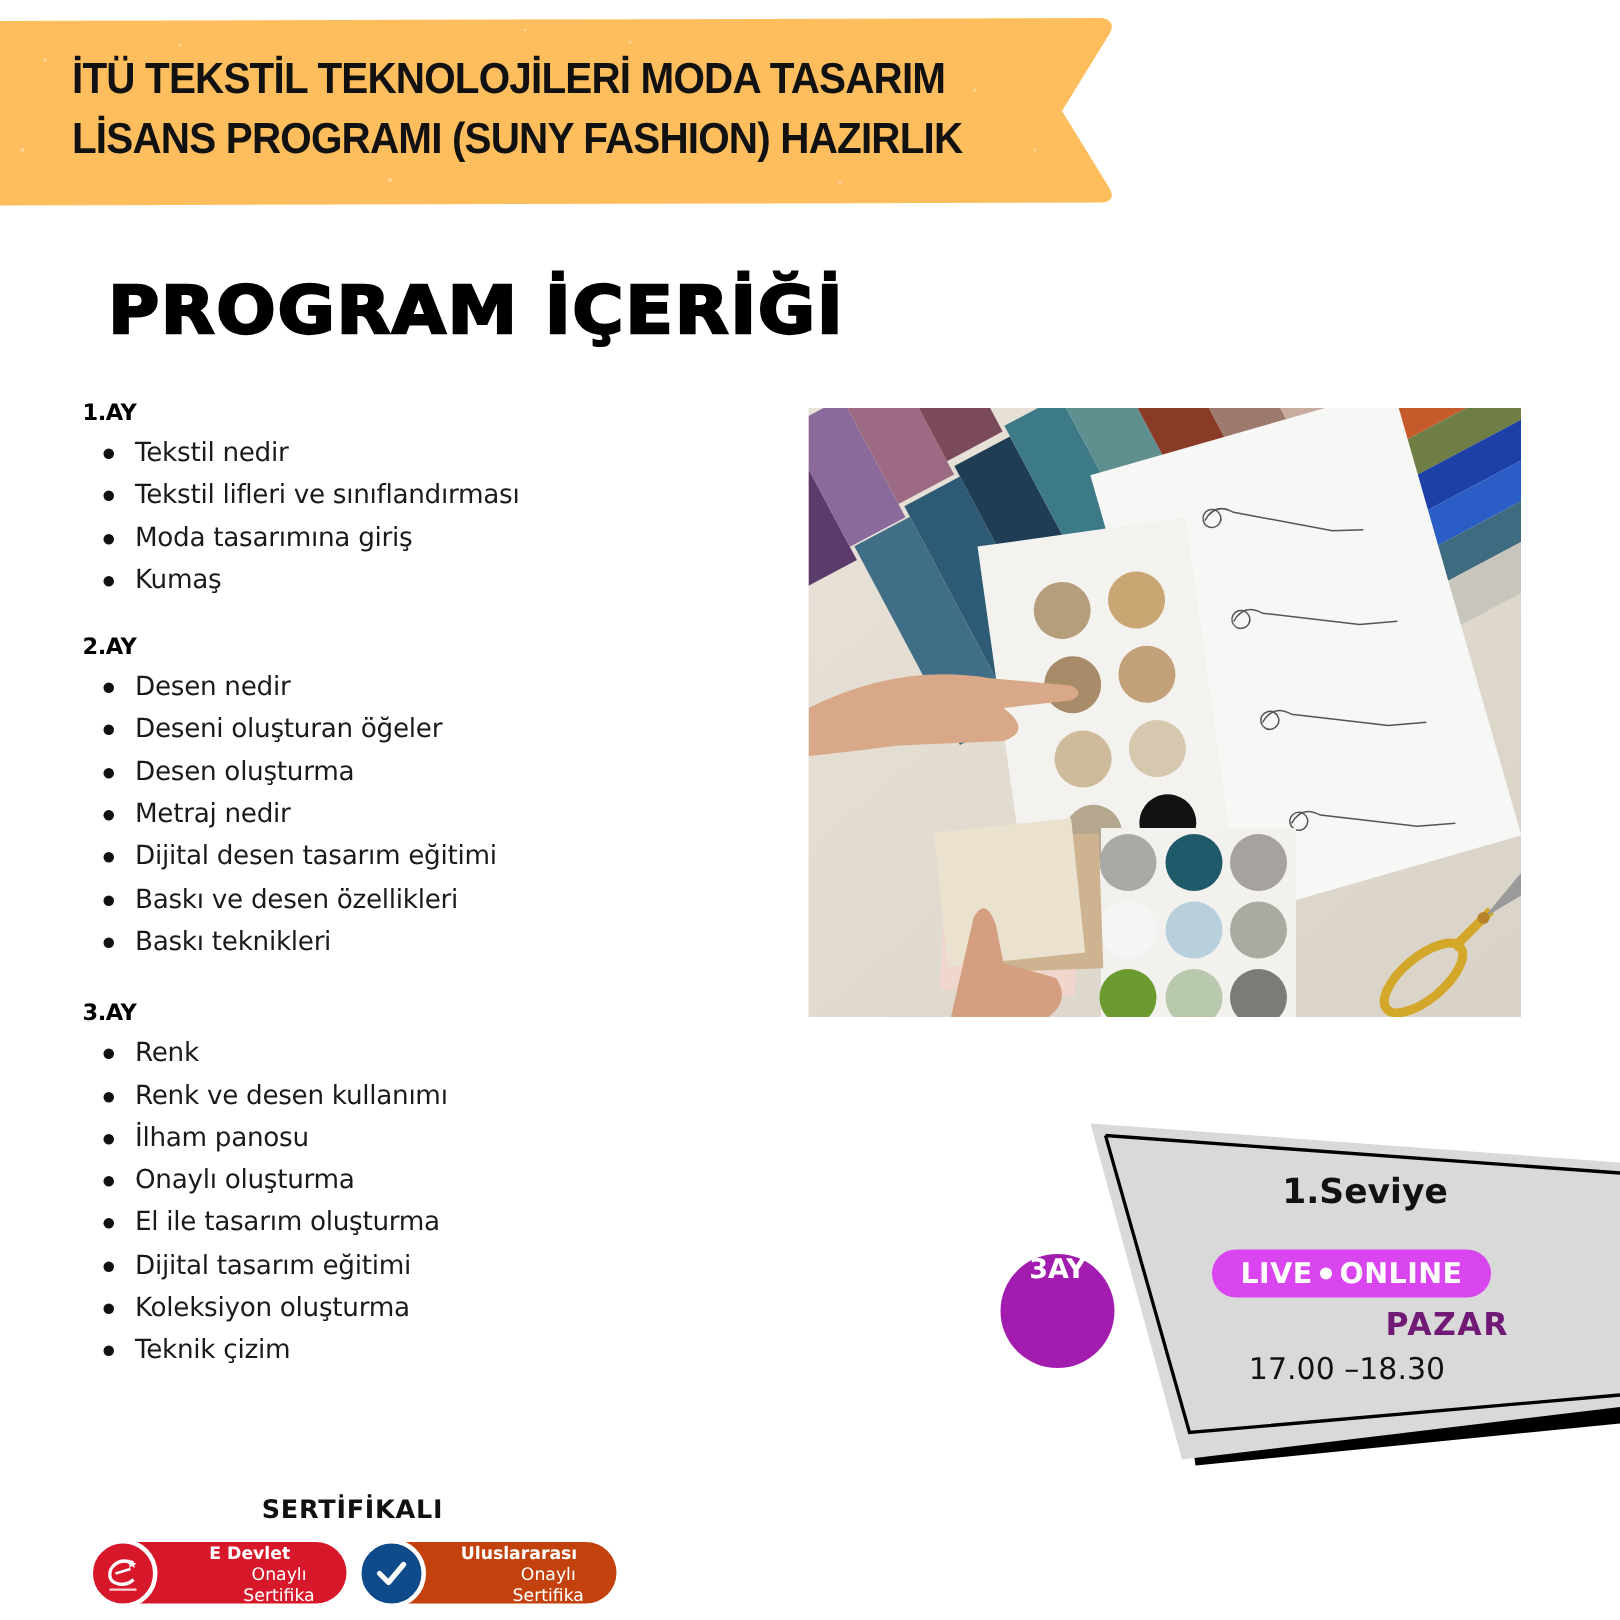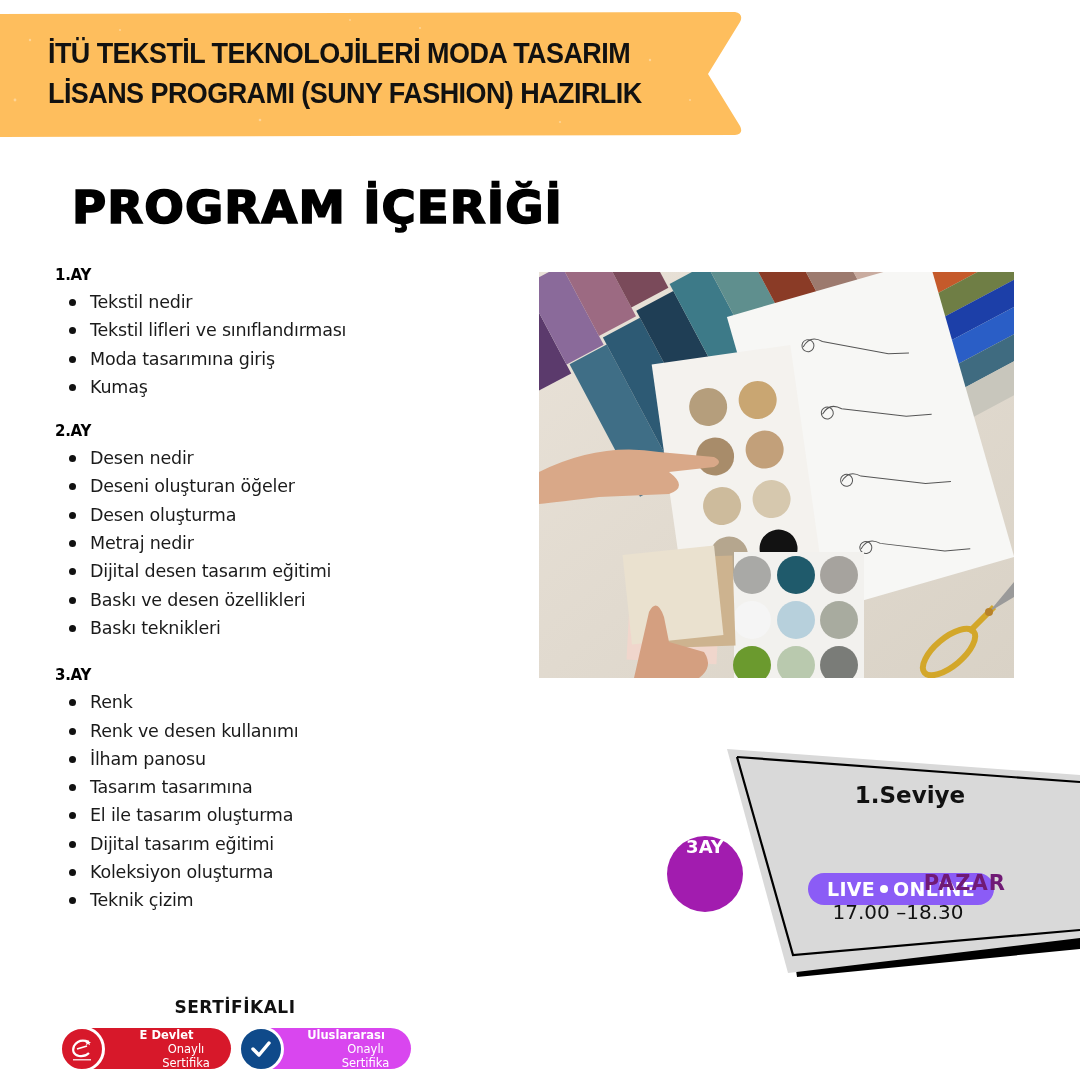--- a/index.html
+++ b/index.html
@@ -53,23 +53,23 @@
   .photo svg { display: block; }
 
   
   .info-shape { position: absolute; left: 0; top: 0; width: 1080px; height: 1080px; pointer-events: none; }
   .level {
     position: absolute; left: 800px; top: 782px; width: 220px; text-align: center;
     font-family: "DejaVu Sans", sans-serif; font-weight: bold; font-size: 23px; color: #111;
   }
   .live-pill {
     position: absolute; left: 808px; top: 833px; width: 186px; height: 32px;
-    background: #8b5cf6; border-radius: 16px; color: #fff;
+    background: #d946ef; border-radius: 16px; color: #fff;
     font-family: "DejaVu Sans", sans-serif; font-weight: bold; font-size: 19px;
-    display: flex; align-items: center; justify-content: center; gap: 5px; letter-spacing: 0.3px; margin-top: 40px;
+    display: flex; align-items: center; justify-content: center; gap: 5px; letter-spacing: 0.3px;
   }
   .live-pill .dot { width: 8px; height: 8px; border-radius: 50%; background: #fff; display: inline-block; }
   .day {
     position: absolute; left: 790px; top: 871px; width: 216px; text-align: right;
     font-family: "DejaVu Sans", sans-serif; font-weight: bold; font-size: 21px; letter-spacing: 1px; color: #701a75;
   }
   .time {
     position: absolute; left: 790px; top: 900px; width: 216px; text-align: center;
     font-family: "DejaVu Sans", sans-serif; font-size: 20px; color: #111;
   }
@@ -82,21 +82,21 @@
   
   .cert-title {
     position: absolute; left: 60px; top: 997px; width: 350px; text-align: center;
     font-family: "DejaVu Sans", sans-serif; font-weight: bold; font-size: 17px; letter-spacing: 0.5px; color: #111;
   }
   .badge {
     position: absolute; top: 1028px; height: 41px; border-radius: 21px;
     display: flex; align-items: center; color: #fff;
   }
   .badge.edevlet { left: 60px; width: 171px; background: #d7182a; }
-  .badge.intl { left: 239px; width: 172px; background: #d946ef; }
+  .badge.intl { left: 239px; width: 172px; background: #c2410c; }
   .badge .b-icon {
     position: absolute; left: -1px; top: -2px; width: 46px; height: 46px; border-radius: 50%;
     border: 3px solid #fff; display: flex; align-items: center; justify-content: center;
   }
   .badge.edevlet .b-icon { background: #d7182a; }
   .badge.intl .b-icon { background: #0f4a8a; }
   .badge .b-text { position: absolute; left: 44px; right: 2px; text-align: center; line-height: 14px; }
   .badge .b-line1 { font-family: "DejaVu Sans", sans-serif; font-weight: bold; font-size: 11.5px; display: block; }
   .badge .b-line2 { font-family: "DejaVu Sans", sans-serif; font-size: 11.5px; display: block; padding-left: 39px; }
 </style>
@@ -147,21 +147,21 @@
       <li><span class="bullet"></span><span>Baskı ve desen özellikleri</span></li>
       <li><span class="bullet"></span><span>Baskı teknikleri</span></li>
     </ul>
   </div>
   <div class="month m3">
     <div class="month-head">3.AY</div>
     <ul>
       <li><span class="bullet"></span><span>Renk</span></li>
       <li><span class="bullet"></span><span>Renk ve desen kullanımı</span></li>
       <li><span class="bullet"></span><span>İlham panosu</span></li>
-      <li><span class="bullet"></span><span>Tasarım tasarımına</span></li>
+      <li><span class="bullet"></span><span>Onaylı oluşturma</span></li>
       <li><span class="bullet"></span><span>El ile tasarım oluşturma</span></li>
       <li><span class="bullet"></span><span>Dijital tasarım eğitimi</span></li>
       <li><span class="bullet"></span><span>Koleksiyon oluşturma</span></li>
       <li><span class="bullet"></span><span>Teknik çizim</span></li>
     </ul>
   </div>
 </div>
 
 <div class="photo" title="Hands holding fabric swatches over color sample cards and fashion sketches, with fabric samples and gold scissors">
   <svg width="475" height="406" viewBox="0 0 475 406">

